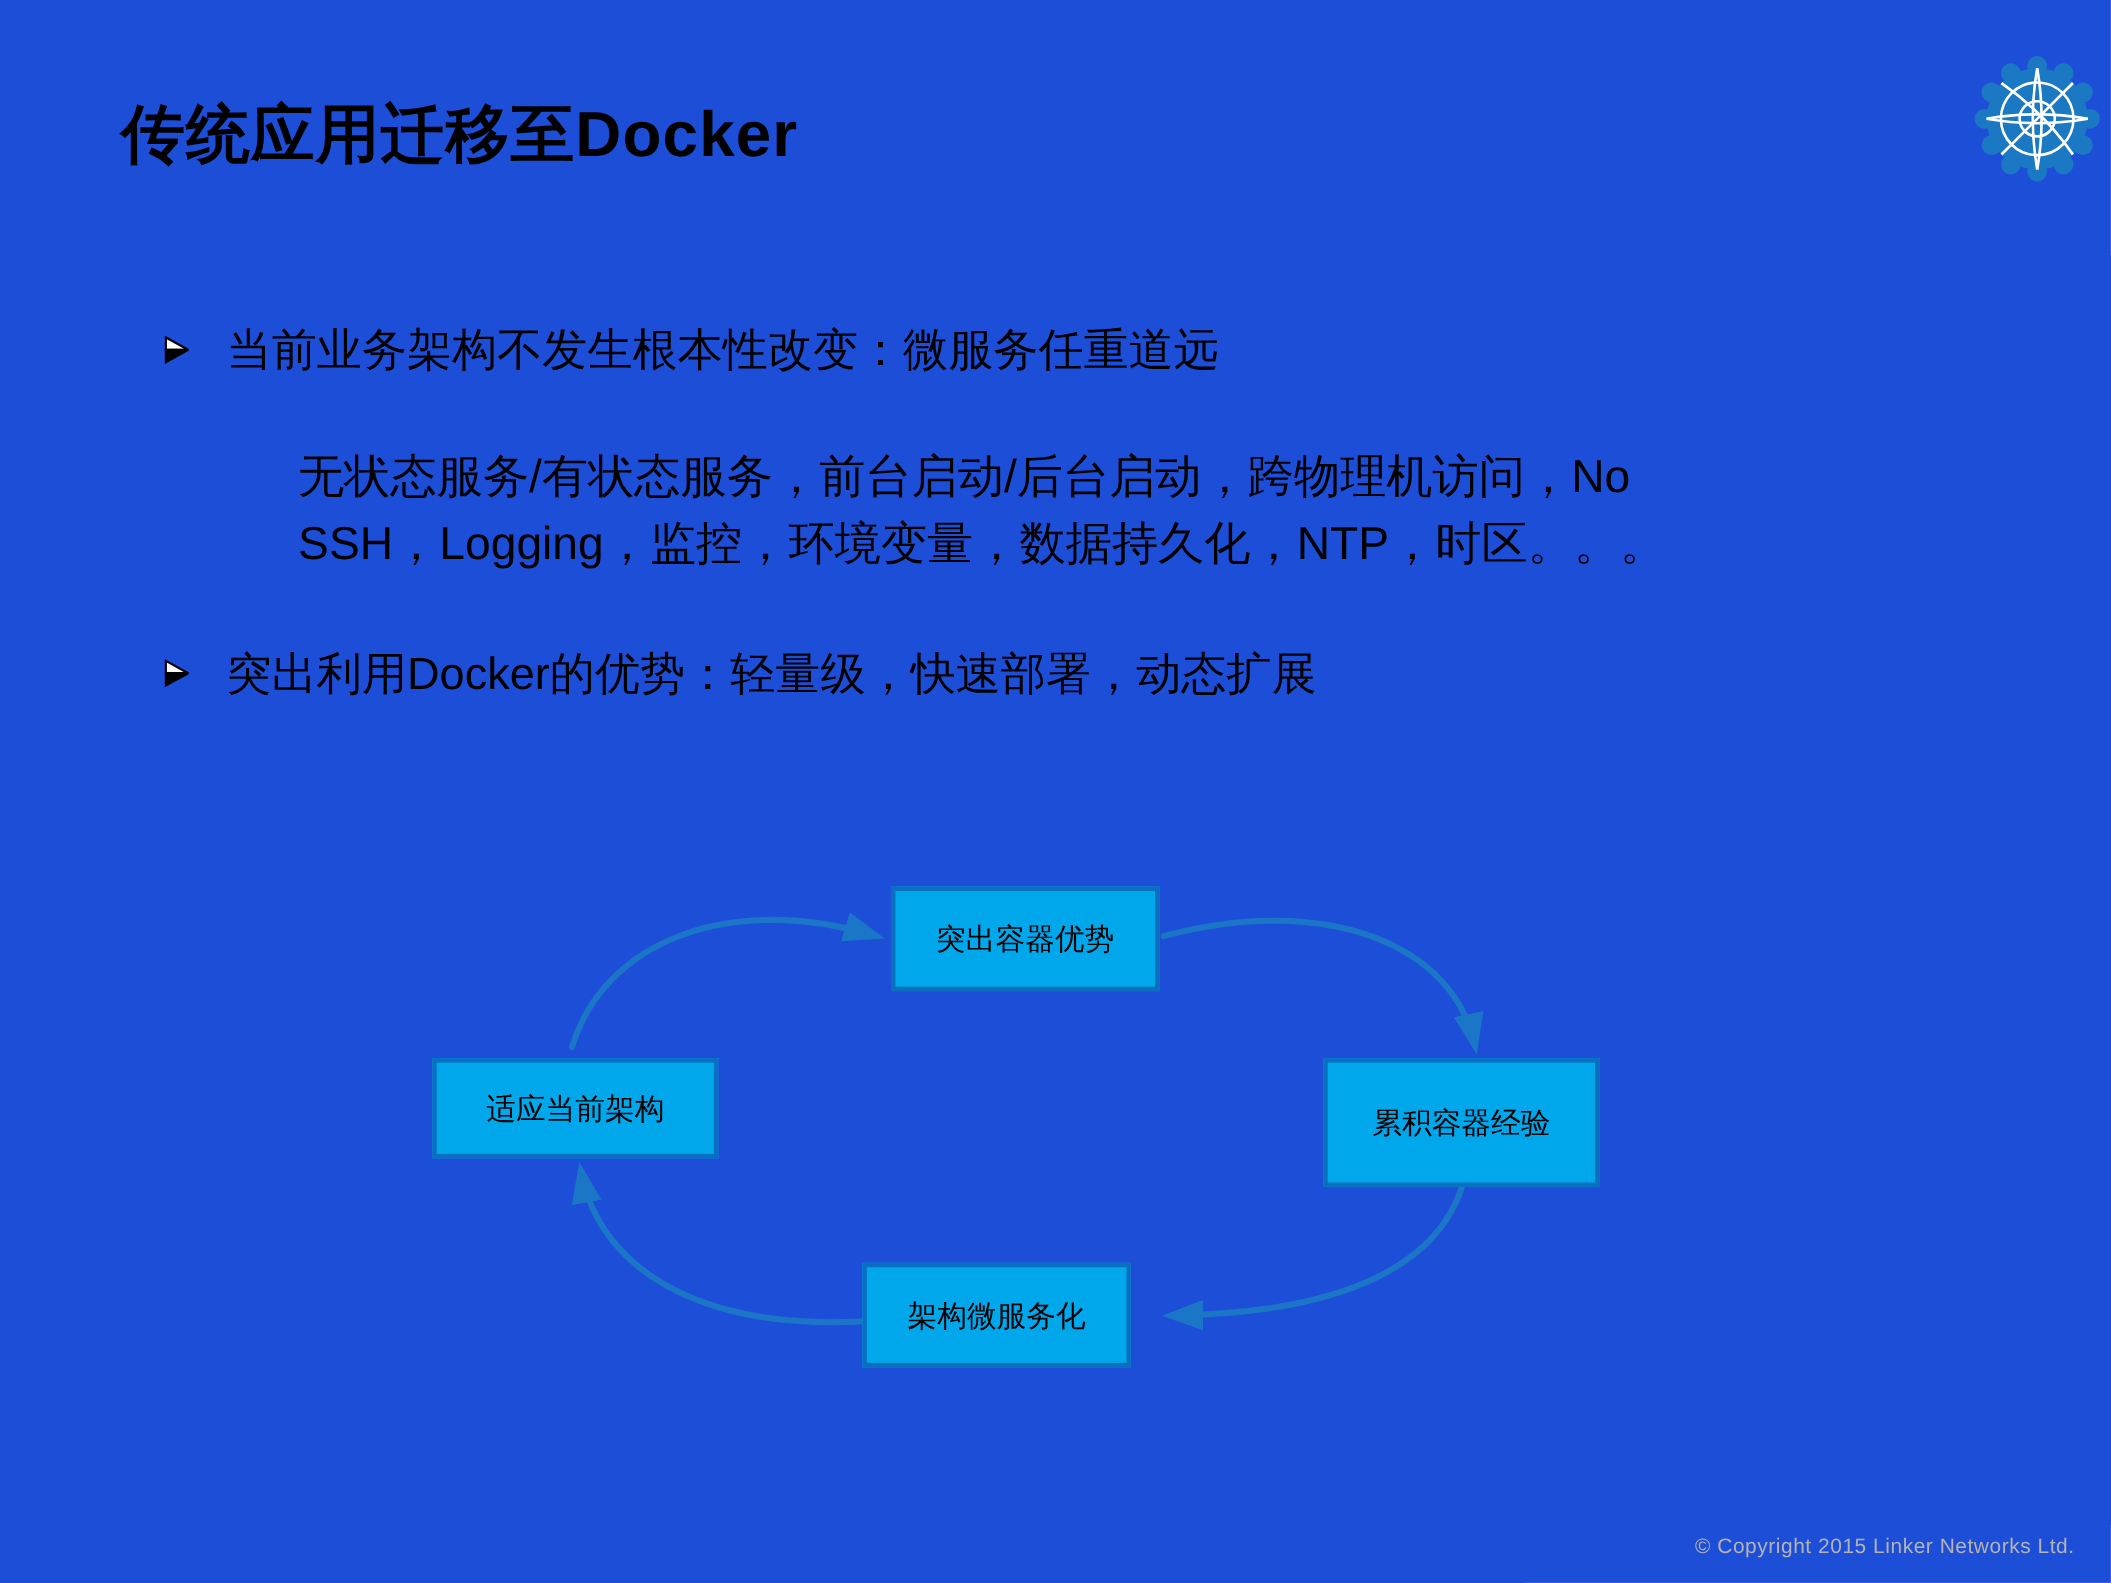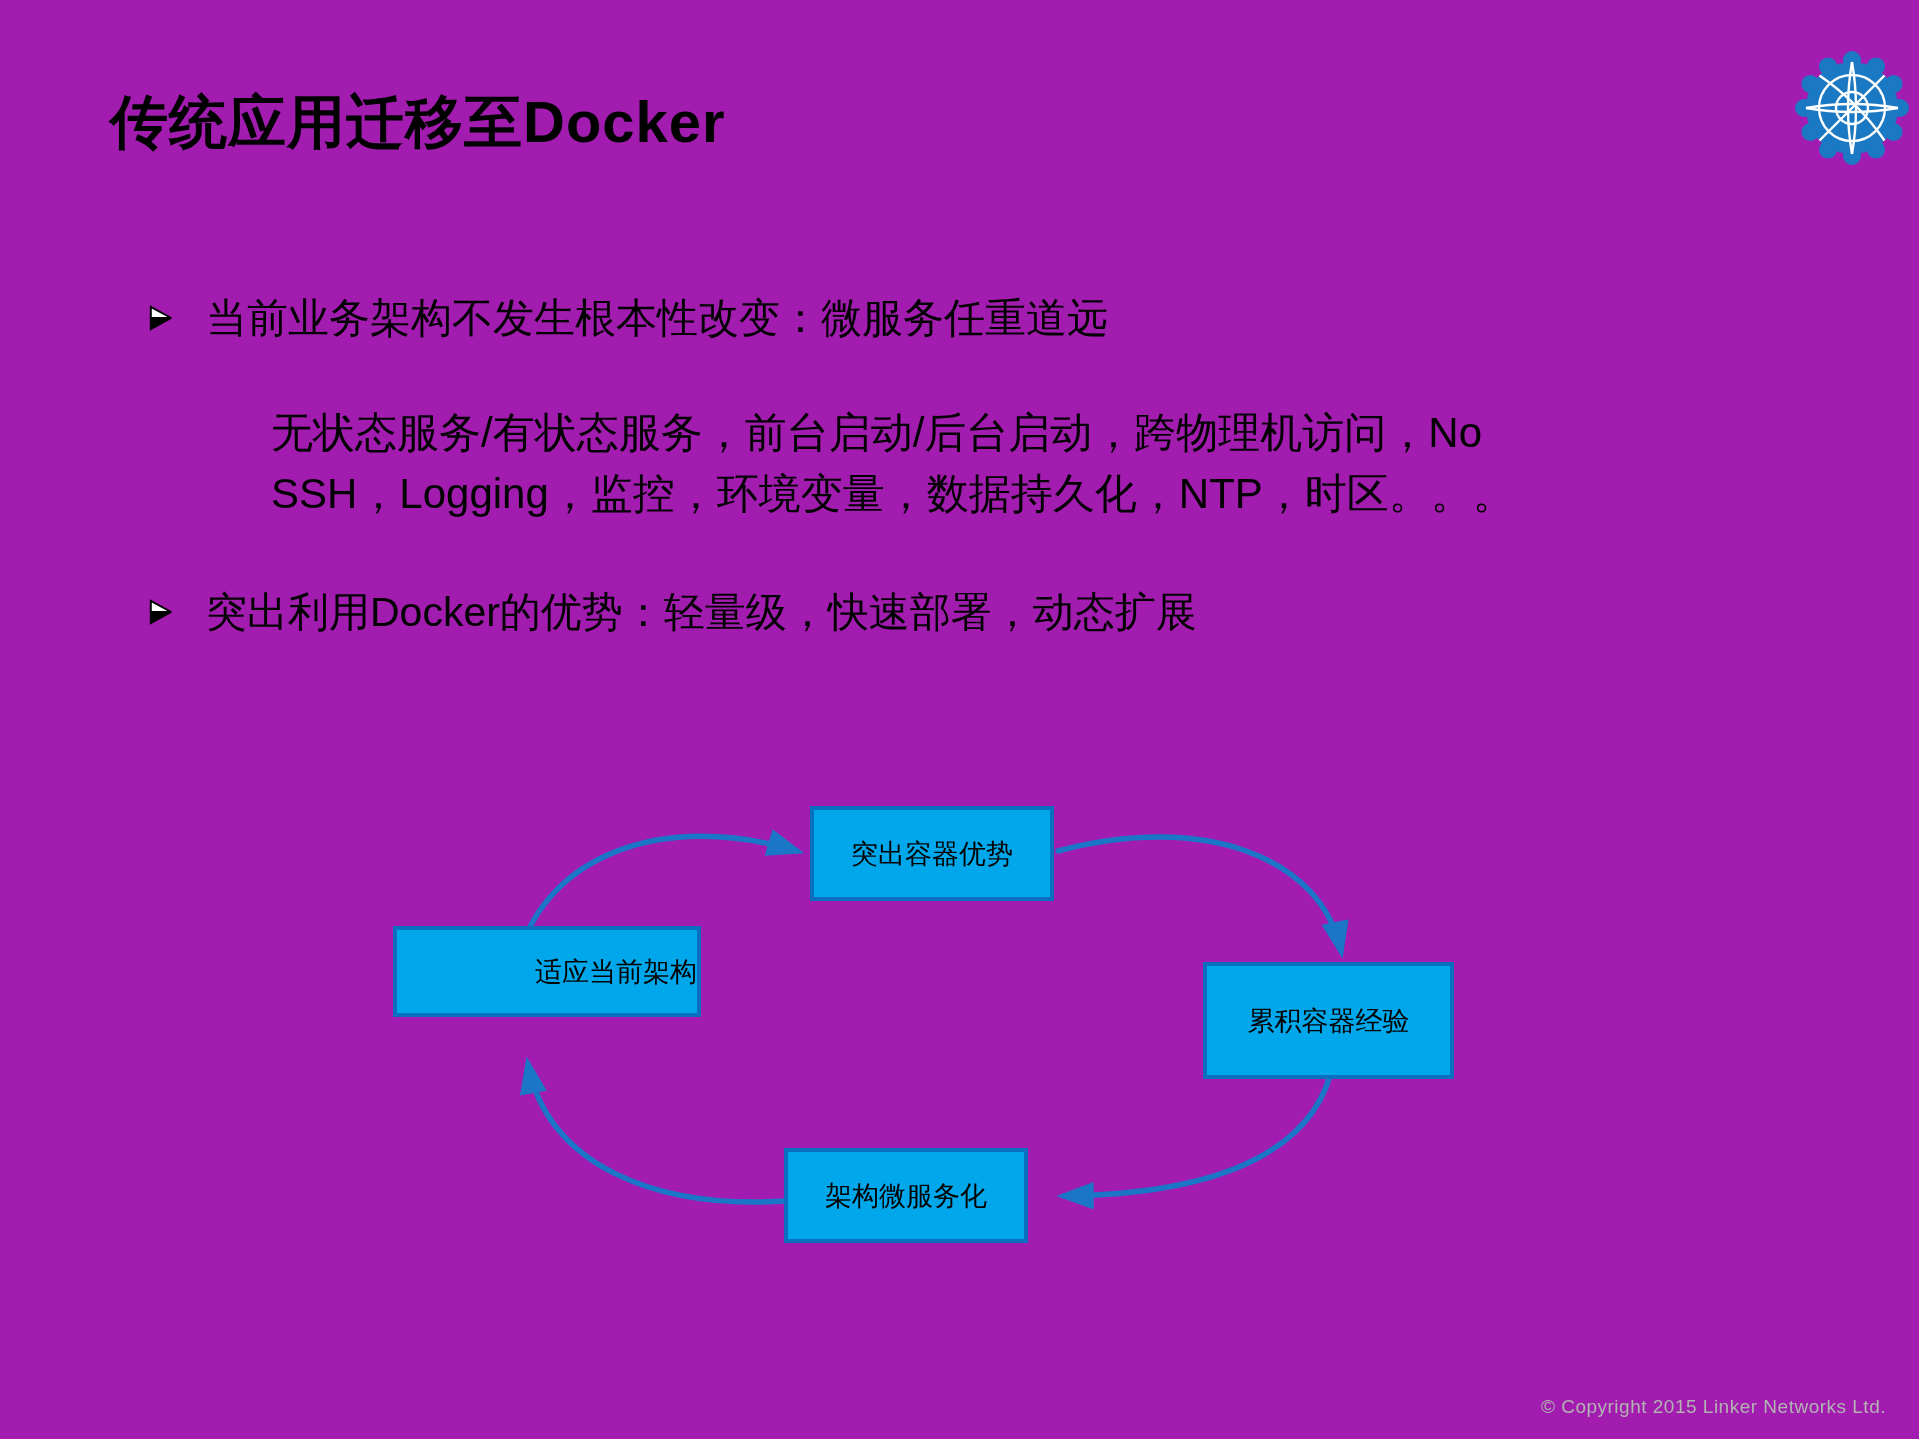--- a/index.html
+++ b/index.html
@@ -1,19 +1,19 @@
 <!DOCTYPE html>
 <html style="--node-fill: #00A7EA; --node-border: #0B6FC0; --node-text: #000000; --arrow: #1B76C8; --logo: #1B79C4;"><head>
 <meta charset="utf-8">
 <style>
   html,body{margin:0;padding:0;background:#ffffff;}
   .slide{
     position:relative;
     width:1919px;height:1439px;
-    background:#a21caf;
+    background:#1d4ed8;
     overflow:hidden;
     font-family:"Liberation Sans","DejaVu Sans",sans-serif;
     color:#000;
   }
   .title{
     position:absolute;left:110px;top:84px;
     margin:0;
     font-size:58px;font-weight:bold;
     letter-spacing:1px;
     color:#000;
@@ -37,21 +37,21 @@
     position:absolute;
     display:flex;align-items:center;justify-content:center;
     background:var(--node-fill,#00A7EA);
     border:4px solid var(--node-border,#0B6FC0);
     color:var(--node-text,#000);
     font-size:27px;
     box-sizing:border-box;
     text-align:center;
   }
   .node-top{left:810px;top:806px;width:244px;height:95px;justify-content:center;}
-  .node-left{left:393px;top:926px;width:308px;height:91px;justify-content:flex-end;}
+  .node-left{left:393px;top:962px;width:260px;height:91px;}
   .node-right{left:1203px;top:962px;width:251px;height:117px;}
   .node-bottom{left:784px;top:1148px;width:244px;height:95px;}
   .arrows{position:absolute;left:0;top:0;width:1919px;height:1439px;pointer-events:none;}
   .arrows path.flow{fill:none;stroke:var(--arrow,#1B76C8);stroke-width:5.5;stroke-linecap:round;}
   .footer{
     position:absolute;right:33px;top:1396px;
     font-size:19px;color:#b3b3b3;letter-spacing:0.5px;
   }
   .logo svg .web{stroke:#ffffff;fill:none;stroke-width:2.4;}
   .logo svg .disc{fill:var(--logo,#1B79C4);}

